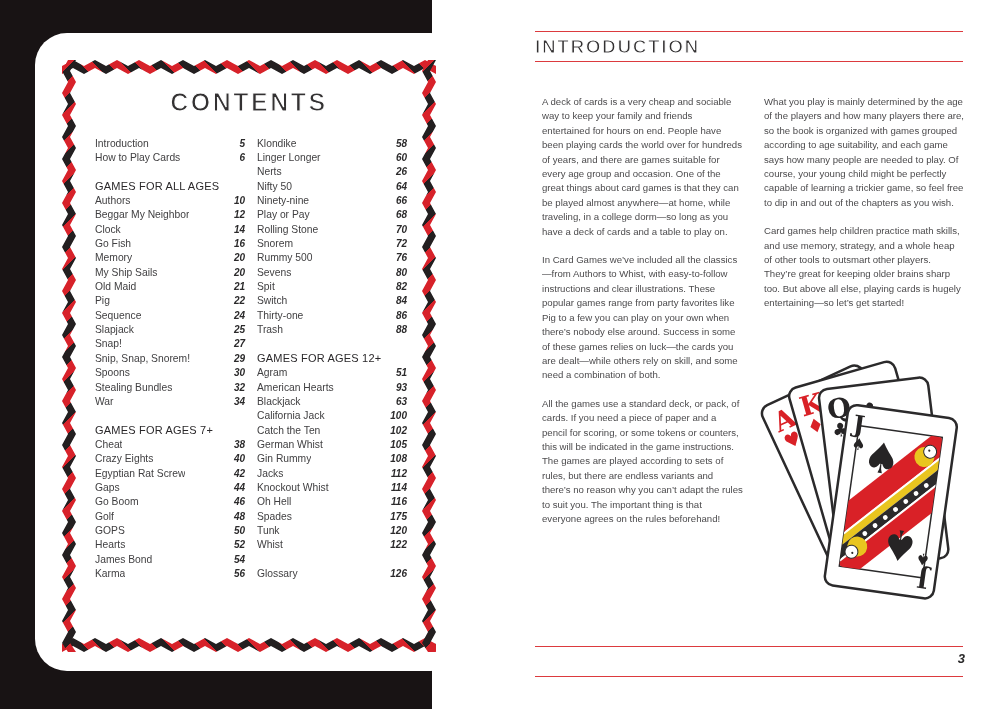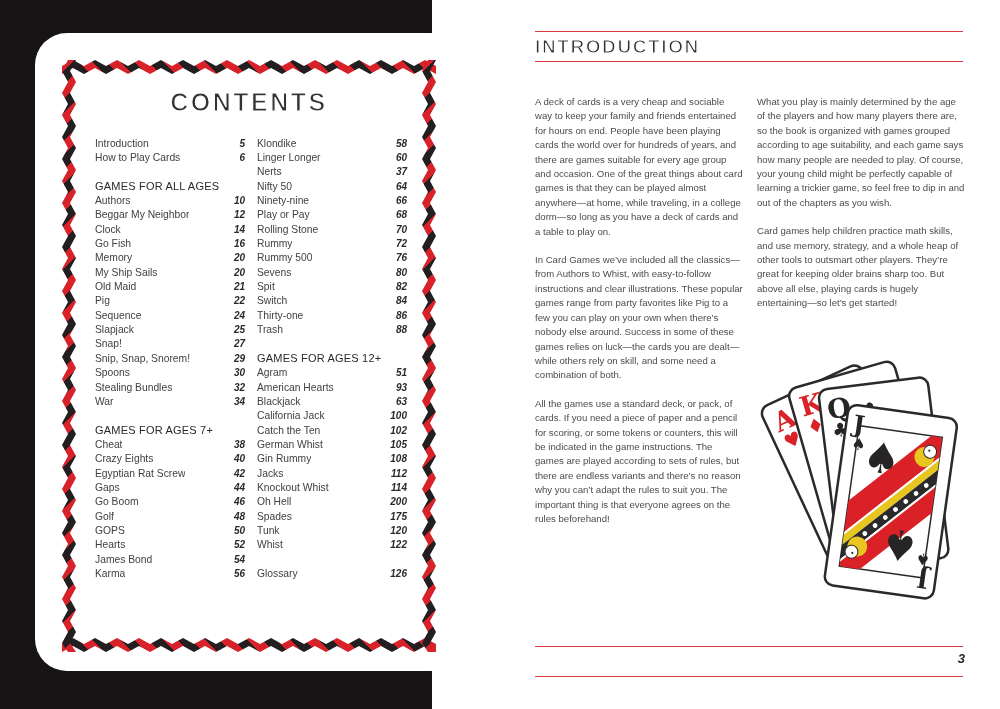--- a/index.html
+++ b/index.html
@@ -34,21 +34,21 @@
   .thead{display:block;font-weight:400;font-size:11px;letter-spacing:.2px;color:#2a282a;line-height:14.35px;}
   .tlabel{overflow:hidden;}
   .tnum{font-weight:700;font-style:italic;font-size:10px;color:#2b2a2b;}
 
   
   .right-page{position:absolute;left:500px;top:0;width:500px;height:709px;background:#fff;}
   .rule{position:absolute;left:35px;width:428px;height:0;border-top:1.6px solid #dc3a3e;}
   .rule-1{top:31px}.rule-2{top:61px}.rule-3{top:646px}.rule-4{top:676px}
   .intro-title{position:absolute;left:35px;top:36px;font-size:19px;letter-spacing:1.6px;margin:0;}
   .bodycols{position:absolute;left:35px;top:95px;width:430px;display:flex;gap:14px;}
-  .bcol{width:208px;}
+  .bcol{width:208px;margin-left:7px;}
   .body-par{margin:0 0 14px 0;font-size:9.6px;line-height:14.4px;color:#4c4b4d;}
   .it{}
   .page-num{position:absolute;right:35px;top:651px;font-size:13px;font-weight:800;font-style:italic;color:#2b2a2b;}
 
   .cards-illo{position:absolute;left:243px;top:354px;width:242px;height:280px;}
   .cards-illo text{font-family:"DejaVu Serif","Liberation Serif",serif;font-weight:bold;}
   .red-suit{fill:#d92127}.black-suit{fill:#262425}
 </style>
 </head>
 <body>
@@ -181,40 +181,40 @@
           <div class="trow">
             <span class="tlabel">Klondike</span>
             <span class="tnum">58</span>
           </div>
           <div class="trow">
             <span class="tlabel">Linger Longer</span>
             <span class="tnum">60</span>
           </div>
           <div class="trow">
             <span class="tlabel">Nerts</span>
-            <span class="tnum">37</span>
+            <span class="tnum">26</span>
           </div>
           <div class="trow">
             <span class="tlabel">Nifty 50</span>
             <span class="tnum">64</span>
           </div>
           <div class="trow">
             <span class="tlabel">Ninety-nine</span>
             <span class="tnum">66</span>
           </div>
           <div class="trow">
             <span class="tlabel">Play or Pay</span>
             <span class="tnum">68</span>
           </div>
           <div class="trow">
             <span class="tlabel">Rolling Stone</span>
             <span class="tnum">70</span>
           </div>
           <div class="trow">
-            <span class="tlabel">Rummy</span>
+            <span class="tlabel">Snorem</span>
             <span class="tnum">72</span>
           </div>
           <div class="trow">
             <span class="tlabel">Rummy 500</span>
             <span class="tnum">76</span>
           </div>
           <div class="trow">
             <span class="tlabel">Sevens</span>
             <span class="tnum">80</span>
           </div>
@@ -267,21 +267,21 @@
           <div class="trow">
             <span class="tlabel">Jacks</span>
             <span class="tnum">112</span>
           </div>
           <div class="trow">
             <span class="tlabel">Knockout Whist</span>
             <span class="tnum">114</span>
           </div>
           <div class="trow">
             <span class="tlabel">Oh Hell</span>
-            <span class="tnum">200</span>
+            <span class="tnum">116</span>
           </div>
           <div class="trow">
             <span class="tlabel">Spades</span>
             <span class="tnum">175</span>
           </div>
           <div class="trow">
             <span class="tlabel">Tunk</span>
             <span class="tnum">120</span>
           </div>
           <div class="trow">

